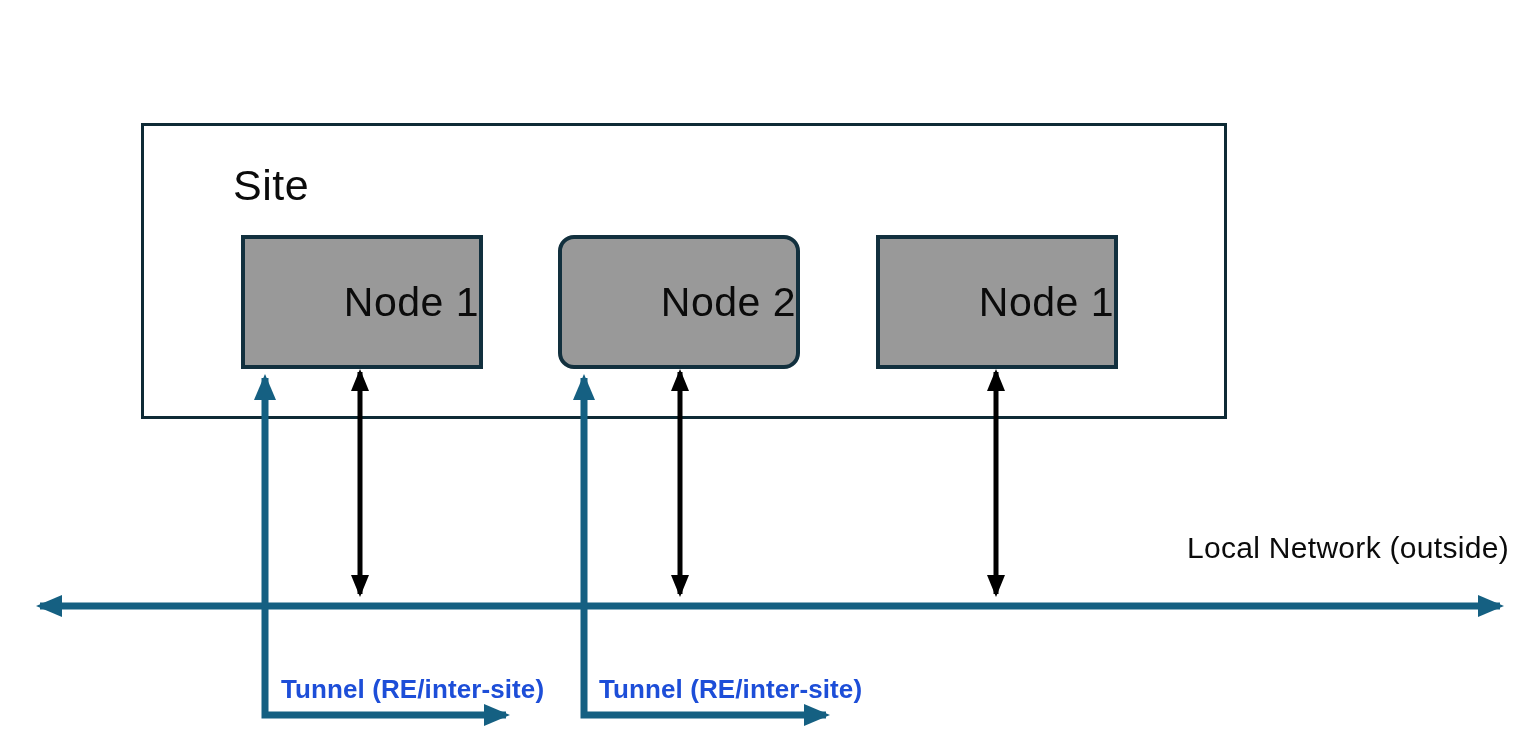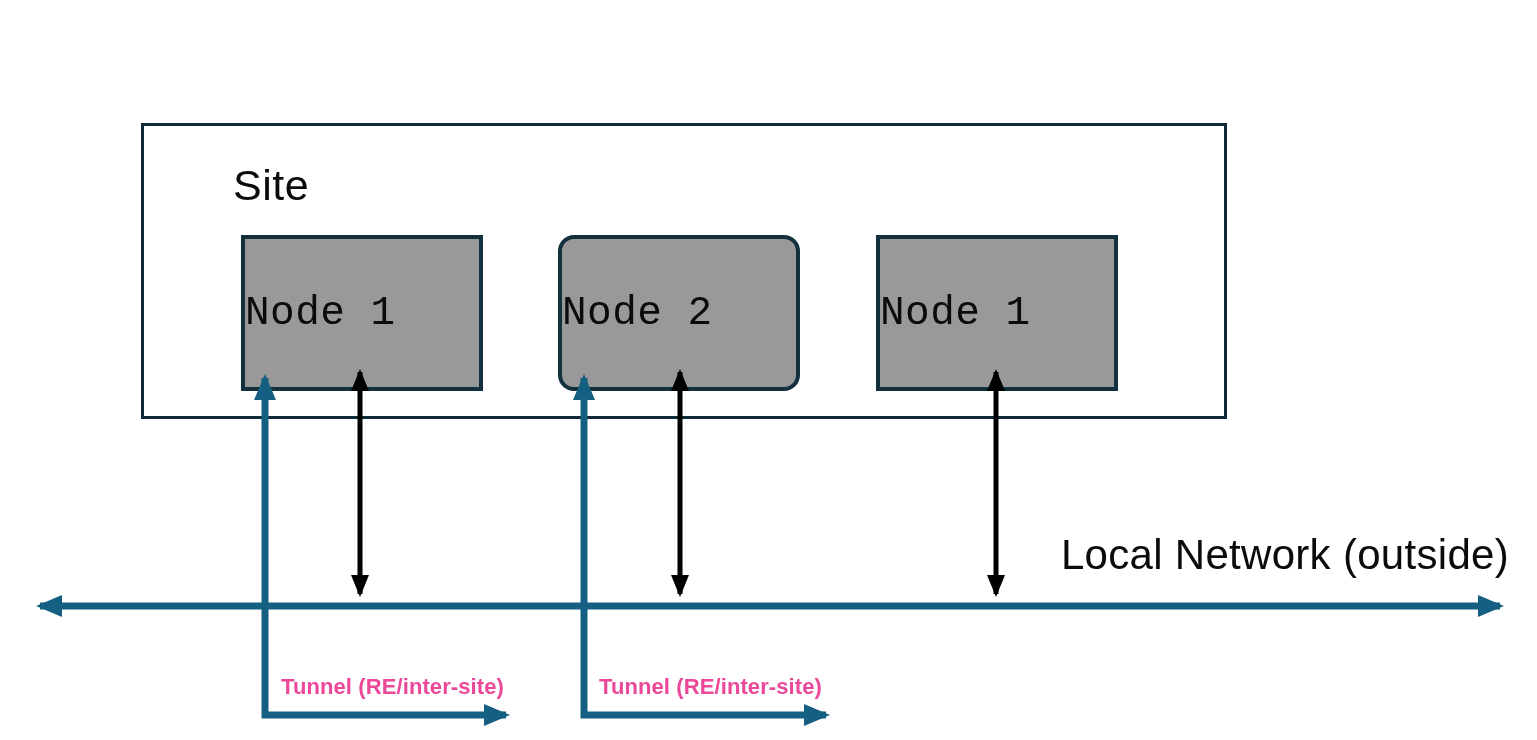--- a/index.html
+++ b/index.html
@@ -31,28 +31,27 @@
     top: 162px;
     font-size: 43px;
     line-height: 1.1;
     color: #0b0b0b;
     letter-spacing: 0.5px;
   }
   .node-box {
     position: absolute;
     top: 235px;
     width: 242px;
-    height: 156px;
+    height: 134px;
     background: #999999;
     border: 4px solid #12303e;
     box-sizing: border-box;
     display: flex;
     align-items: center;
-    justify-content: flex-start;
-    font-family: Liberation Mono, monospace;
+    justify-content: flex-end;
   }
   .node-box.n1 { left: 241px; }
   .node-box.n2 { left: 558px; border-radius: 16px; }
   .node-box.n3 { left: 876px; }
   .node-label {
     font-size: 41px;
     color: #0b0b0b;
     letter-spacing: 0.5px;
     white-space: nowrap;
   }
@@ -61,31 +60,31 @@
     left: 0;
     top: 0;
     width: 1537px;
     height: 740px;
     pointer-events: none;
   }
   .network-label {
     position: absolute;
     right: 28px;
     top: 531px;
-    font-size: 42px;
+    font-size: 30px;
     color: #0b0b0b;
     white-space: nowrap;
     letter-spacing: 0.3px;
   }
   .tunnel-label {
     position: absolute;
     top: 674px;
-    font-size: 22px;
+    font-size: 26px;
     font-weight: bold;
-    color: #ec4899;
+    color: #1d4ed8;
     white-space: nowrap;
     letter-spacing: 0.1px;
   }
   .tunnel-label.t1 { left: 281px; }
   .tunnel-label.t2 { left: 599px; }
 </style>
 </head>
 <body>
 
 <div class="stage">

